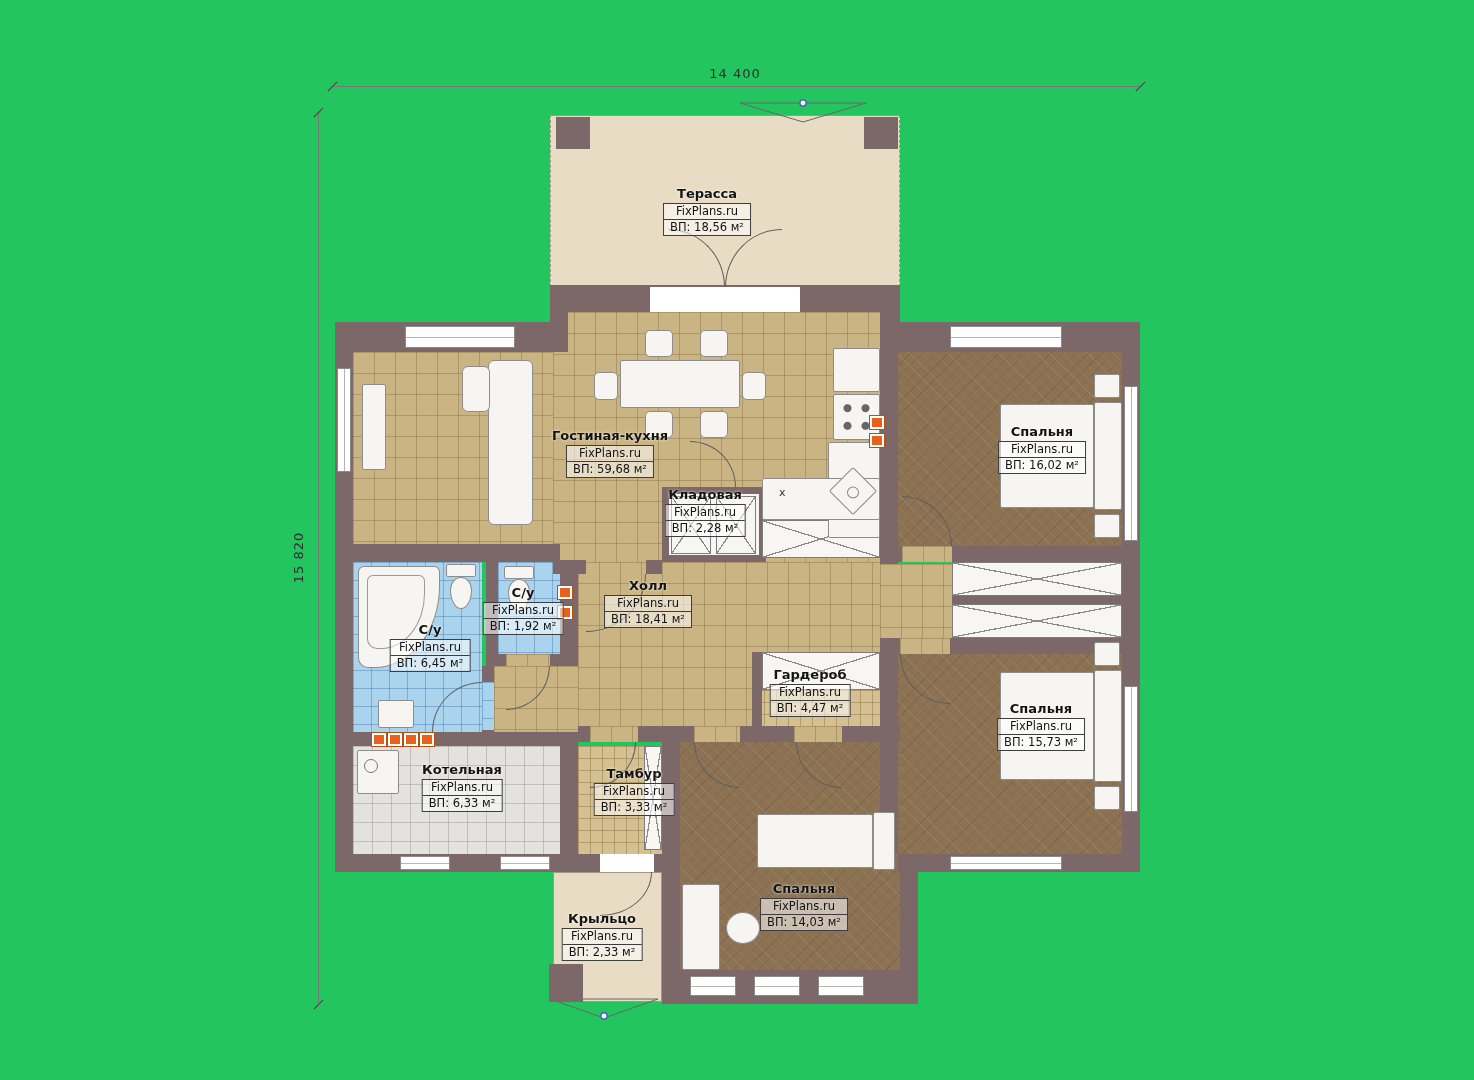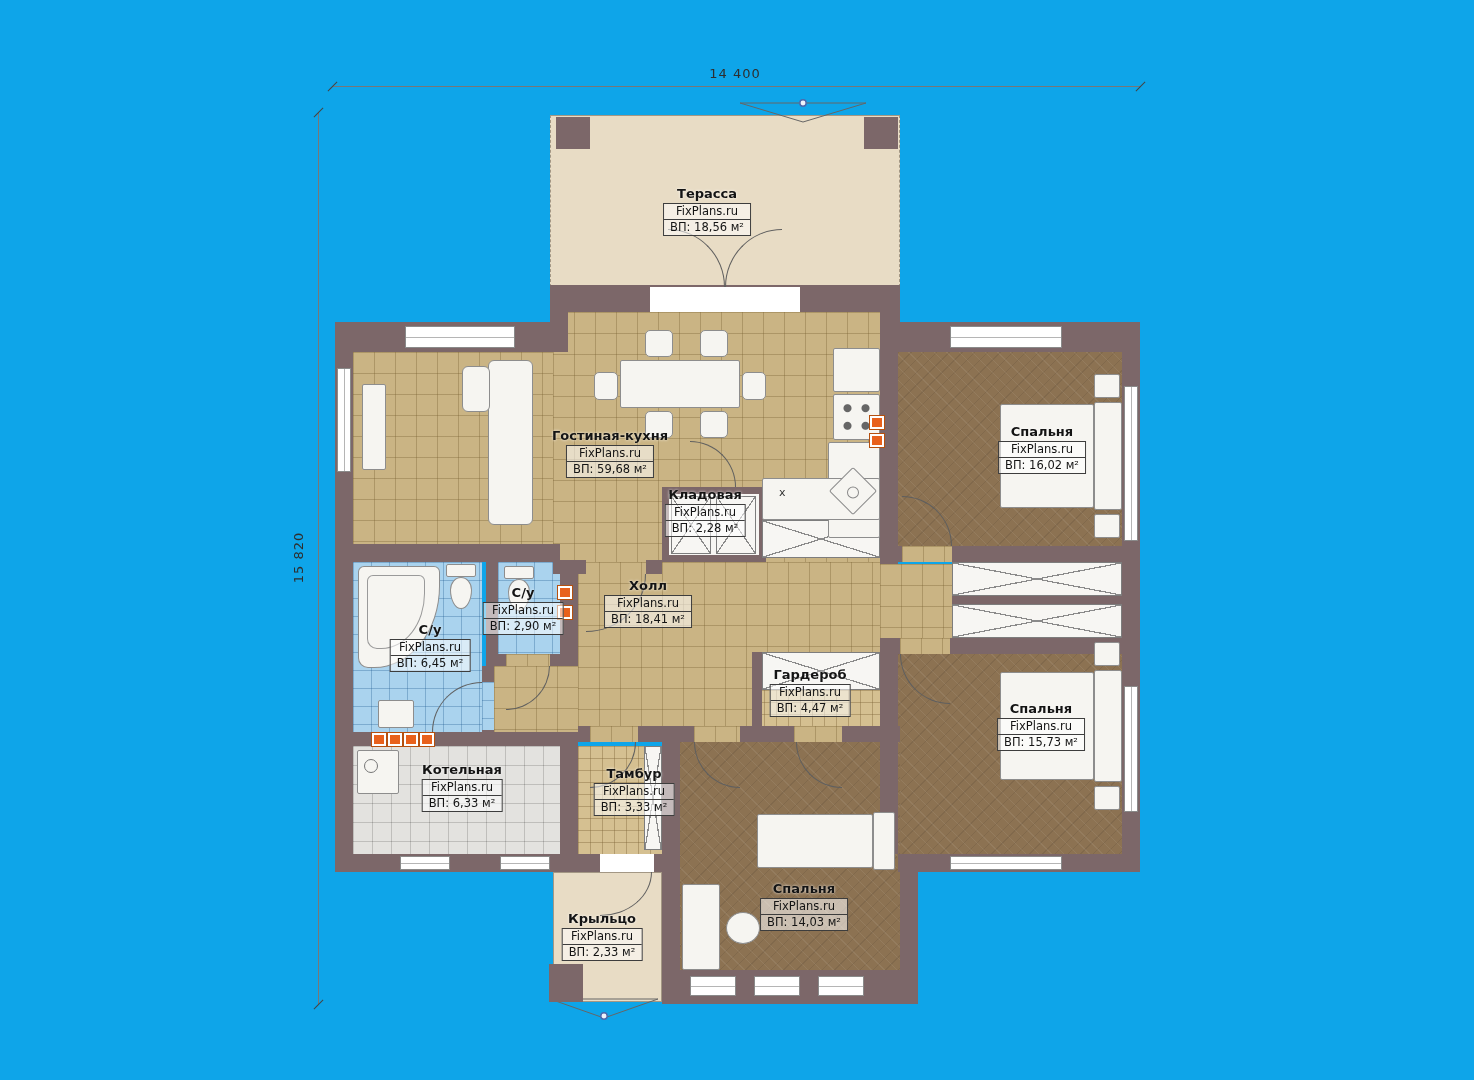--- a/index.html
+++ b/index.html
@@ -1,16 +1,16 @@
 <!DOCTYPE html>
 <html><head>
 <meta charset="utf-8">
 <style>
   html,body{margin:0;padding:0;background:#fff;}
-  #canvas{position:relative;width:1474px;height:1080px;background:#0ea5e9;overflow:hidden;
+  #canvas{position:relative;width:1474px;height:1080px;background:#22c55e;overflow:hidden;
           font-family:"DejaVu Sans",sans-serif;}
   .abs{position:absolute;}
   
   .w{position:absolute;background:#7c6769;z-index:10;}
   .gap{position:absolute;z-index:11;}
   
   .floor{position:absolute;z-index:1;}
   .f-tan{background-color:#cab484;background-image:linear-gradient(rgba(125,100,55,.38) 1px,transparent 1px),linear-gradient(90deg,rgba(125,100,55,.38) 1px,transparent 1px);background-size:21px 21px;}
   .f-dark{background-color:#8c7252;background-image:repeating-linear-gradient(45deg,rgba(255,255,255,.07) 0 1px,transparent 1px 9px),repeating-linear-gradient(135deg,rgba(0,0,0,.08) 0 1px,transparent 1px 9px);}
   .f-blue{background-color:#aad3ee;background-image:linear-gradient(rgba(40,100,150,.35) 1px,transparent 1px),linear-gradient(90deg,rgba(40,100,150,.35) 1px,transparent 1px);background-size:18px 18px;}
@@ -263,21 +263,21 @@
     <div class="rname">С/у</div>
     <div class="rbox">
       <div class="rbrand">FixPlans.ru</div>
       <div class="rarea">ВП: 6,45 м²</div>
     </div>
   </div>
   <div class="rlabel" style="left:523px;top:585px;">
     <div class="rname">С/у</div>
     <div class="rbox">
       <div class="rbrand">FixPlans.ru</div>
-      <div class="rarea">ВП: 2,90 м²</div>
+      <div class="rarea">ВП: 1,92 м²</div>
     </div>
   </div>
   <div class="rlabel" style="left:810px;top:667px;">
     <div class="rname">Гардероб</div>
     <div class="rbox">
       <div class="rbrand">FixPlans.ru</div>
       <div class="rarea">ВП: 4,47 м²</div>
     </div>
   </div>
   <div class="rlabel" style="left:462px;top:762px;">

